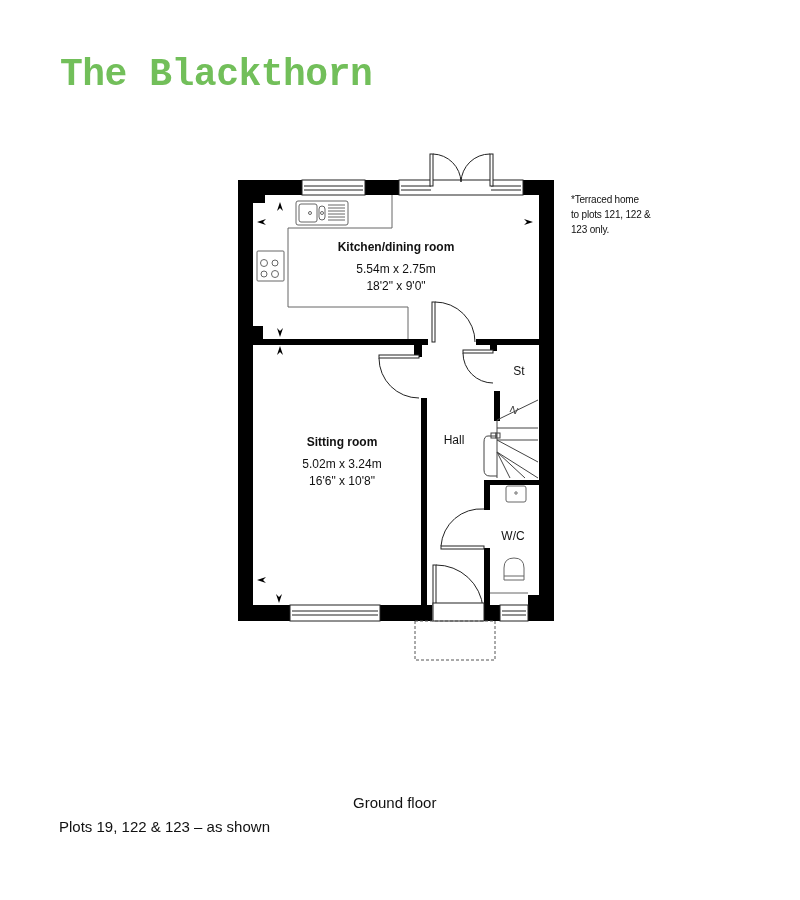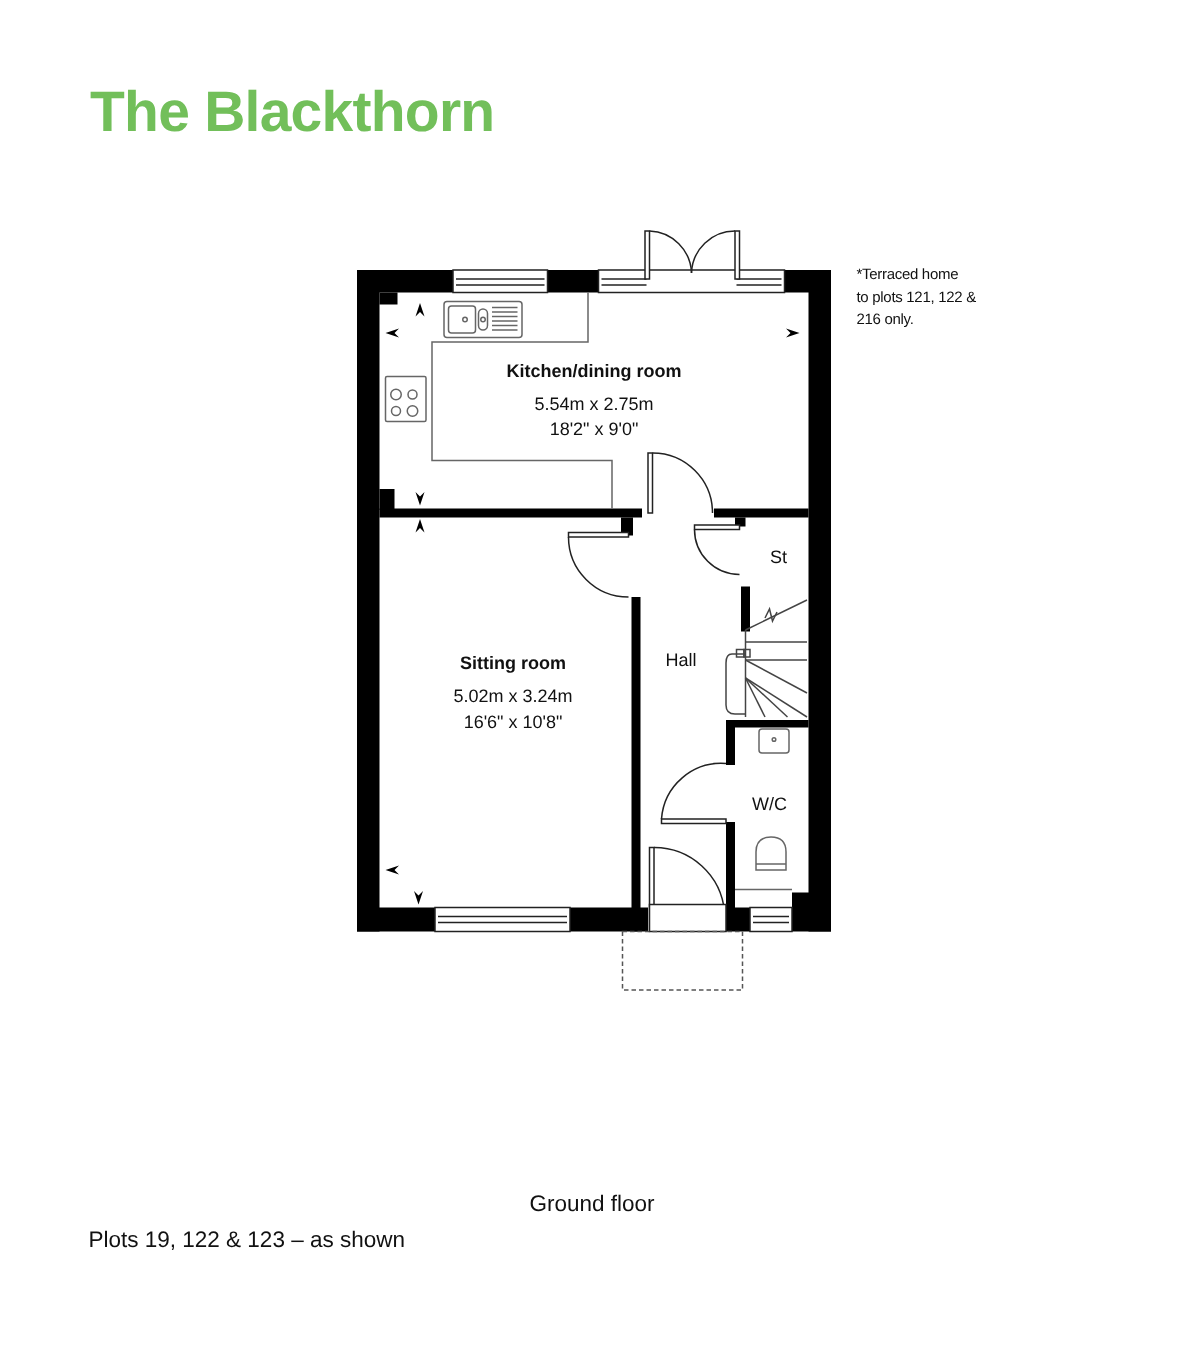--- a/index.html
+++ b/index.html
@@ -1,33 +1,33 @@
 <!DOCTYPE html>
 <html><head>
 <meta charset="utf-8">
 <style>
   html, body { margin: 0; padding: 0; background: #ffffff; }
   body { width: 800px; height: 900px; position: relative; overflow: hidden; font-family: "Liberation Sans", "DejaVu Sans", sans-serif; color: #111; }
-  .title { position: absolute; left: 60px; top: 56px; font-size: 38px; font-weight: bold; letter-spacing: -0.5px; margin: 0; line-height: 1; }
-  .note { position: absolute; left: 571px; top: 176px; font-size: 10px; line-height: 15px; width: 100px; letter-spacing: -0.2px; }
+  .title { position: absolute; left: 60px; top: 56px; font-size: 38px; font-weight: bold; letter-spacing: -0.5px; margin: 0; line-height: 1; font-family: Liberation Mono, monospace; }
+  .note { position: absolute; left: 571px; top: 192px; font-size: 10px; line-height: 15px; width: 100px; letter-spacing: -0.2px; }
   .plan { position: absolute; left: 0; top: 0; }
   .floor-label { position: absolute; left: 353px; top: 794px; font-size: 15px; }
   .plots { position: absolute; left: 59px; top: 817px; font-size: 15px; line-height: 20px; }
   .plots div { white-space: nowrap; text-align: center; }
   .rlabel { font-family: "Liberation Sans", sans-serif; fill: #111; }
 </style>
 </head>
 <body>
 
 <h1 class="title" style="color:#72bf5a;">The Blackthorn</h1>
 
 <div class="note">
   <div>*Terraced home</div>
   <div>to plots 121, 122 &amp;</div>
-  <div>216 only.</div>
+  <div>123 only.</div>
 </div>
 
 <svg class="plan" width="800" height="900" viewBox="0 0 800 900" xmlns="http://www.w3.org/2000/svg">
 
   <g fill="#000">
 
     <rect x="238" y="180" width="64" height="15"></rect>
     <rect x="365" y="180" width="34" height="15"></rect>
     <rect x="523" y="180" width="31" height="15"></rect>
 

